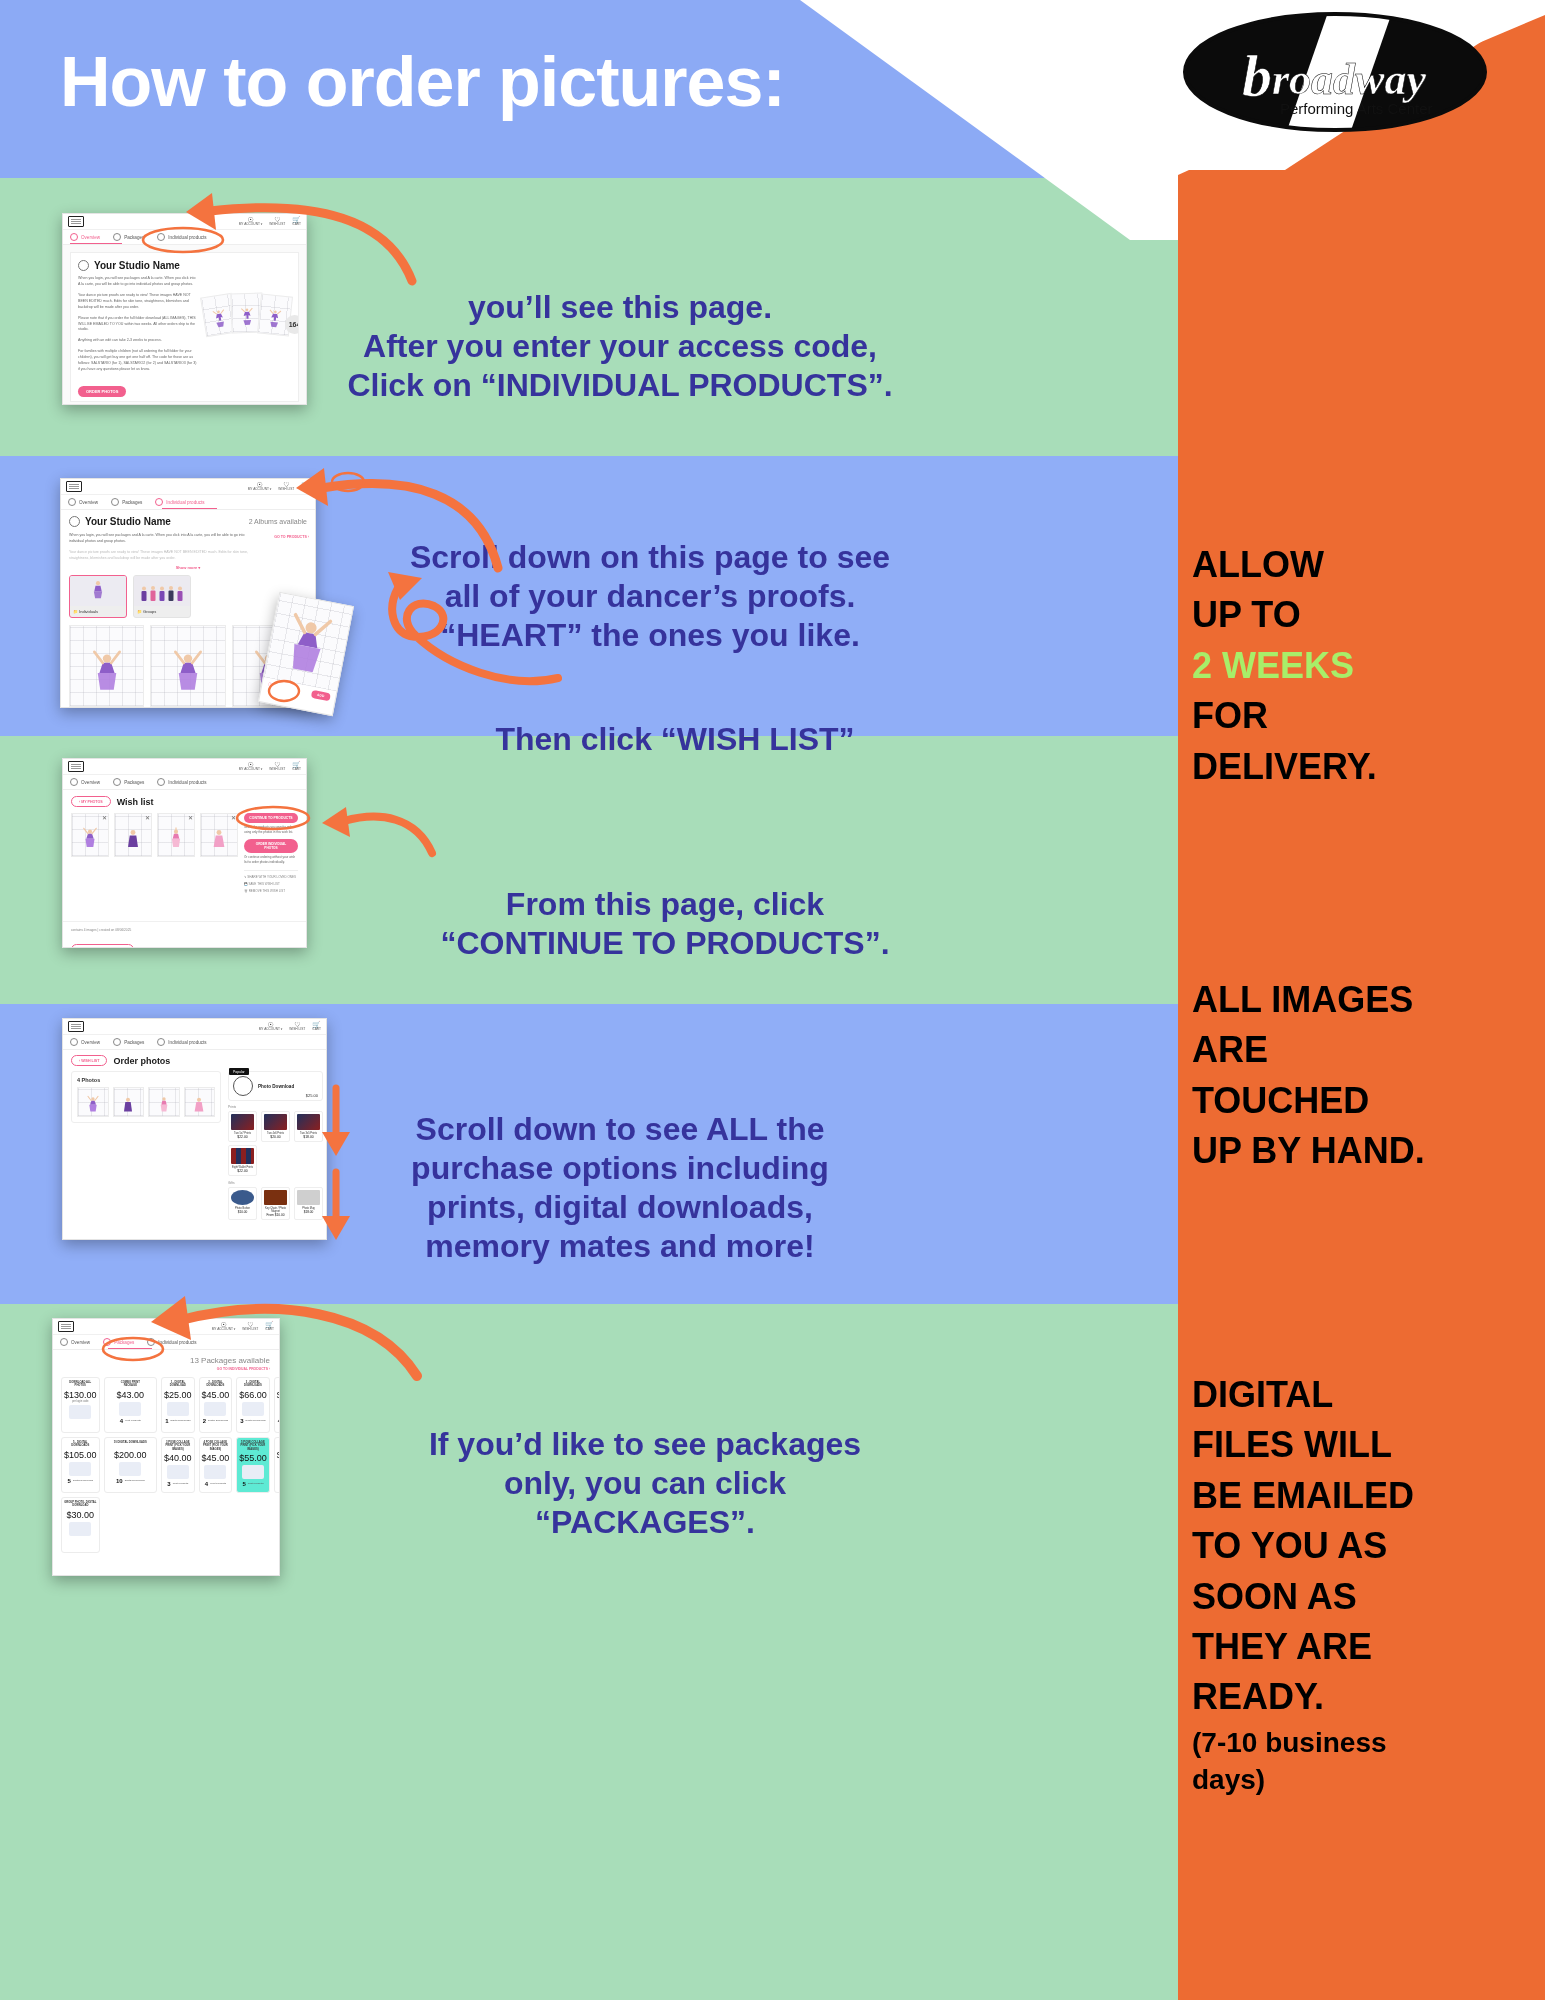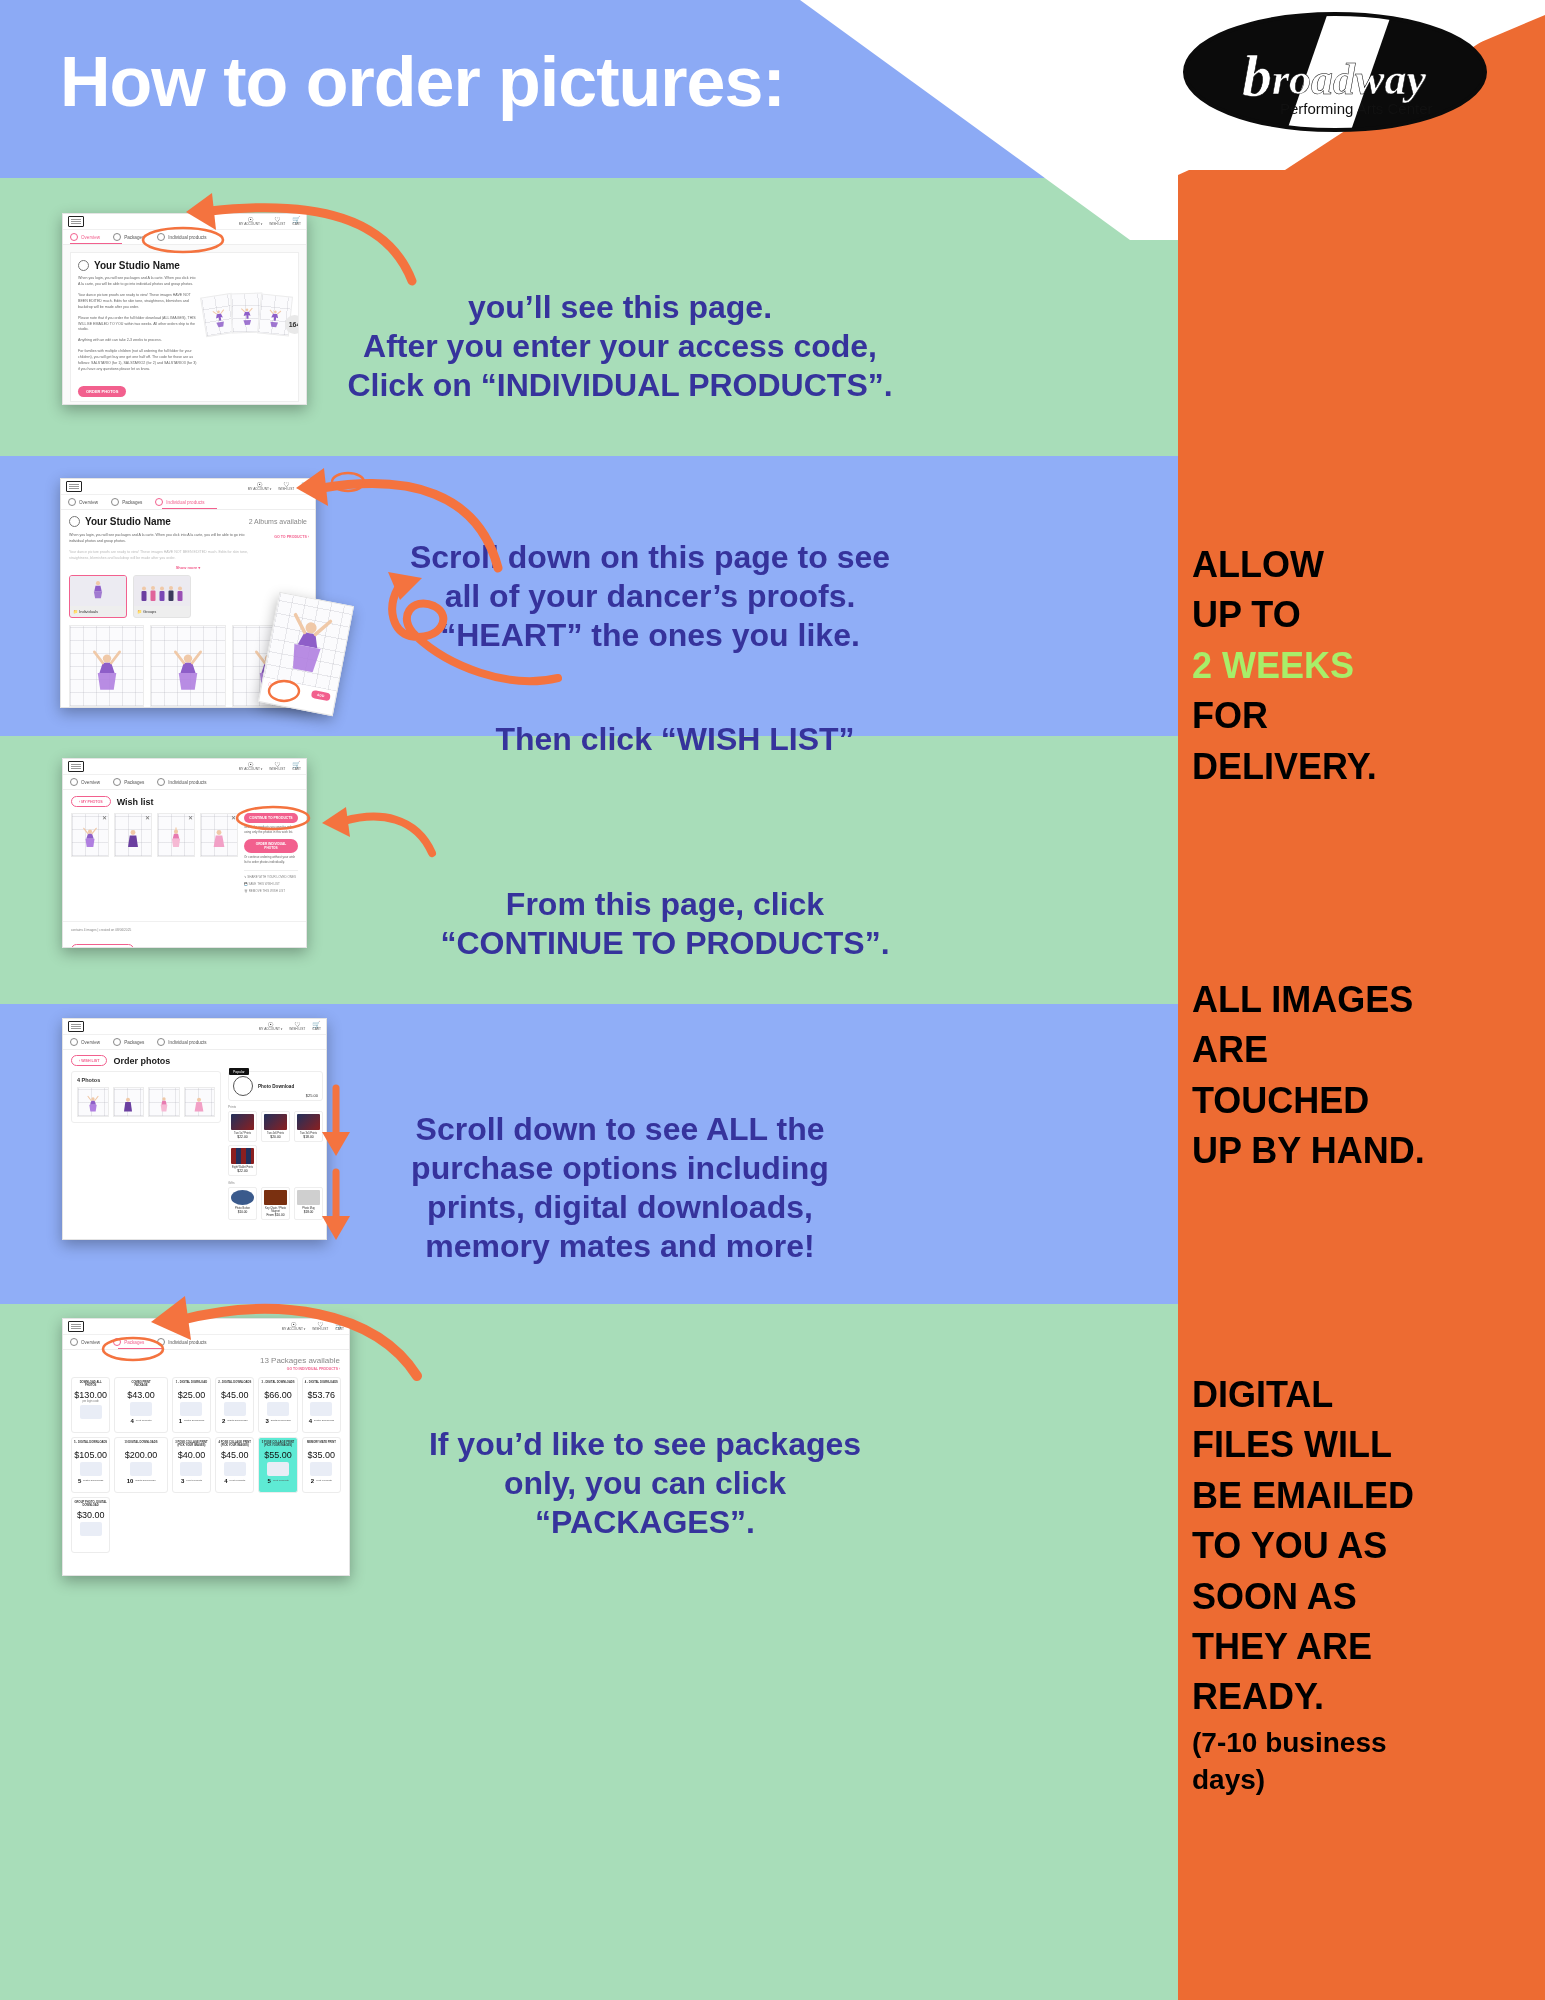--- a/index.html
+++ b/index.html
@@ -653,21 +653,21 @@
     <path d="M18 4 L18 54" stroke="#F4733F" stroke-width="7" stroke-linecap="round"></path>
     <polygon points="18,72 4,48 32,48" fill="#F4733F"></polygon>
   </svg>
 
   <div class="instr" id="instr5">
     <div>If you’d like to see packages</div>
     <div>only, you can click</div>
     <div>“PACKAGES”.</div>
   </div>
 
-  <div class="mock" style="left:62px;top:1318px;width:288px;height:258px;">
+  <div class="mock" style="left:52px;top:1318px;width:228px;height:258px;">
     <div class="m-topbar">
       <span class="m-logo"></span>
       <span class="m-acticons">
         <span class="m-acticon"><span class="gl">☉</span><span>MY ACCOUNT ▾</span></span>
         <span class="m-acticon"><span class="gl">♡</span><span>WISH LIST</span></span>
         <span class="m-acticon"><span class="gl">🛒</span><span>CART</span></span>
       </span>
     </div>
     <div class="m-nav">
       <span class="m-navitem">

